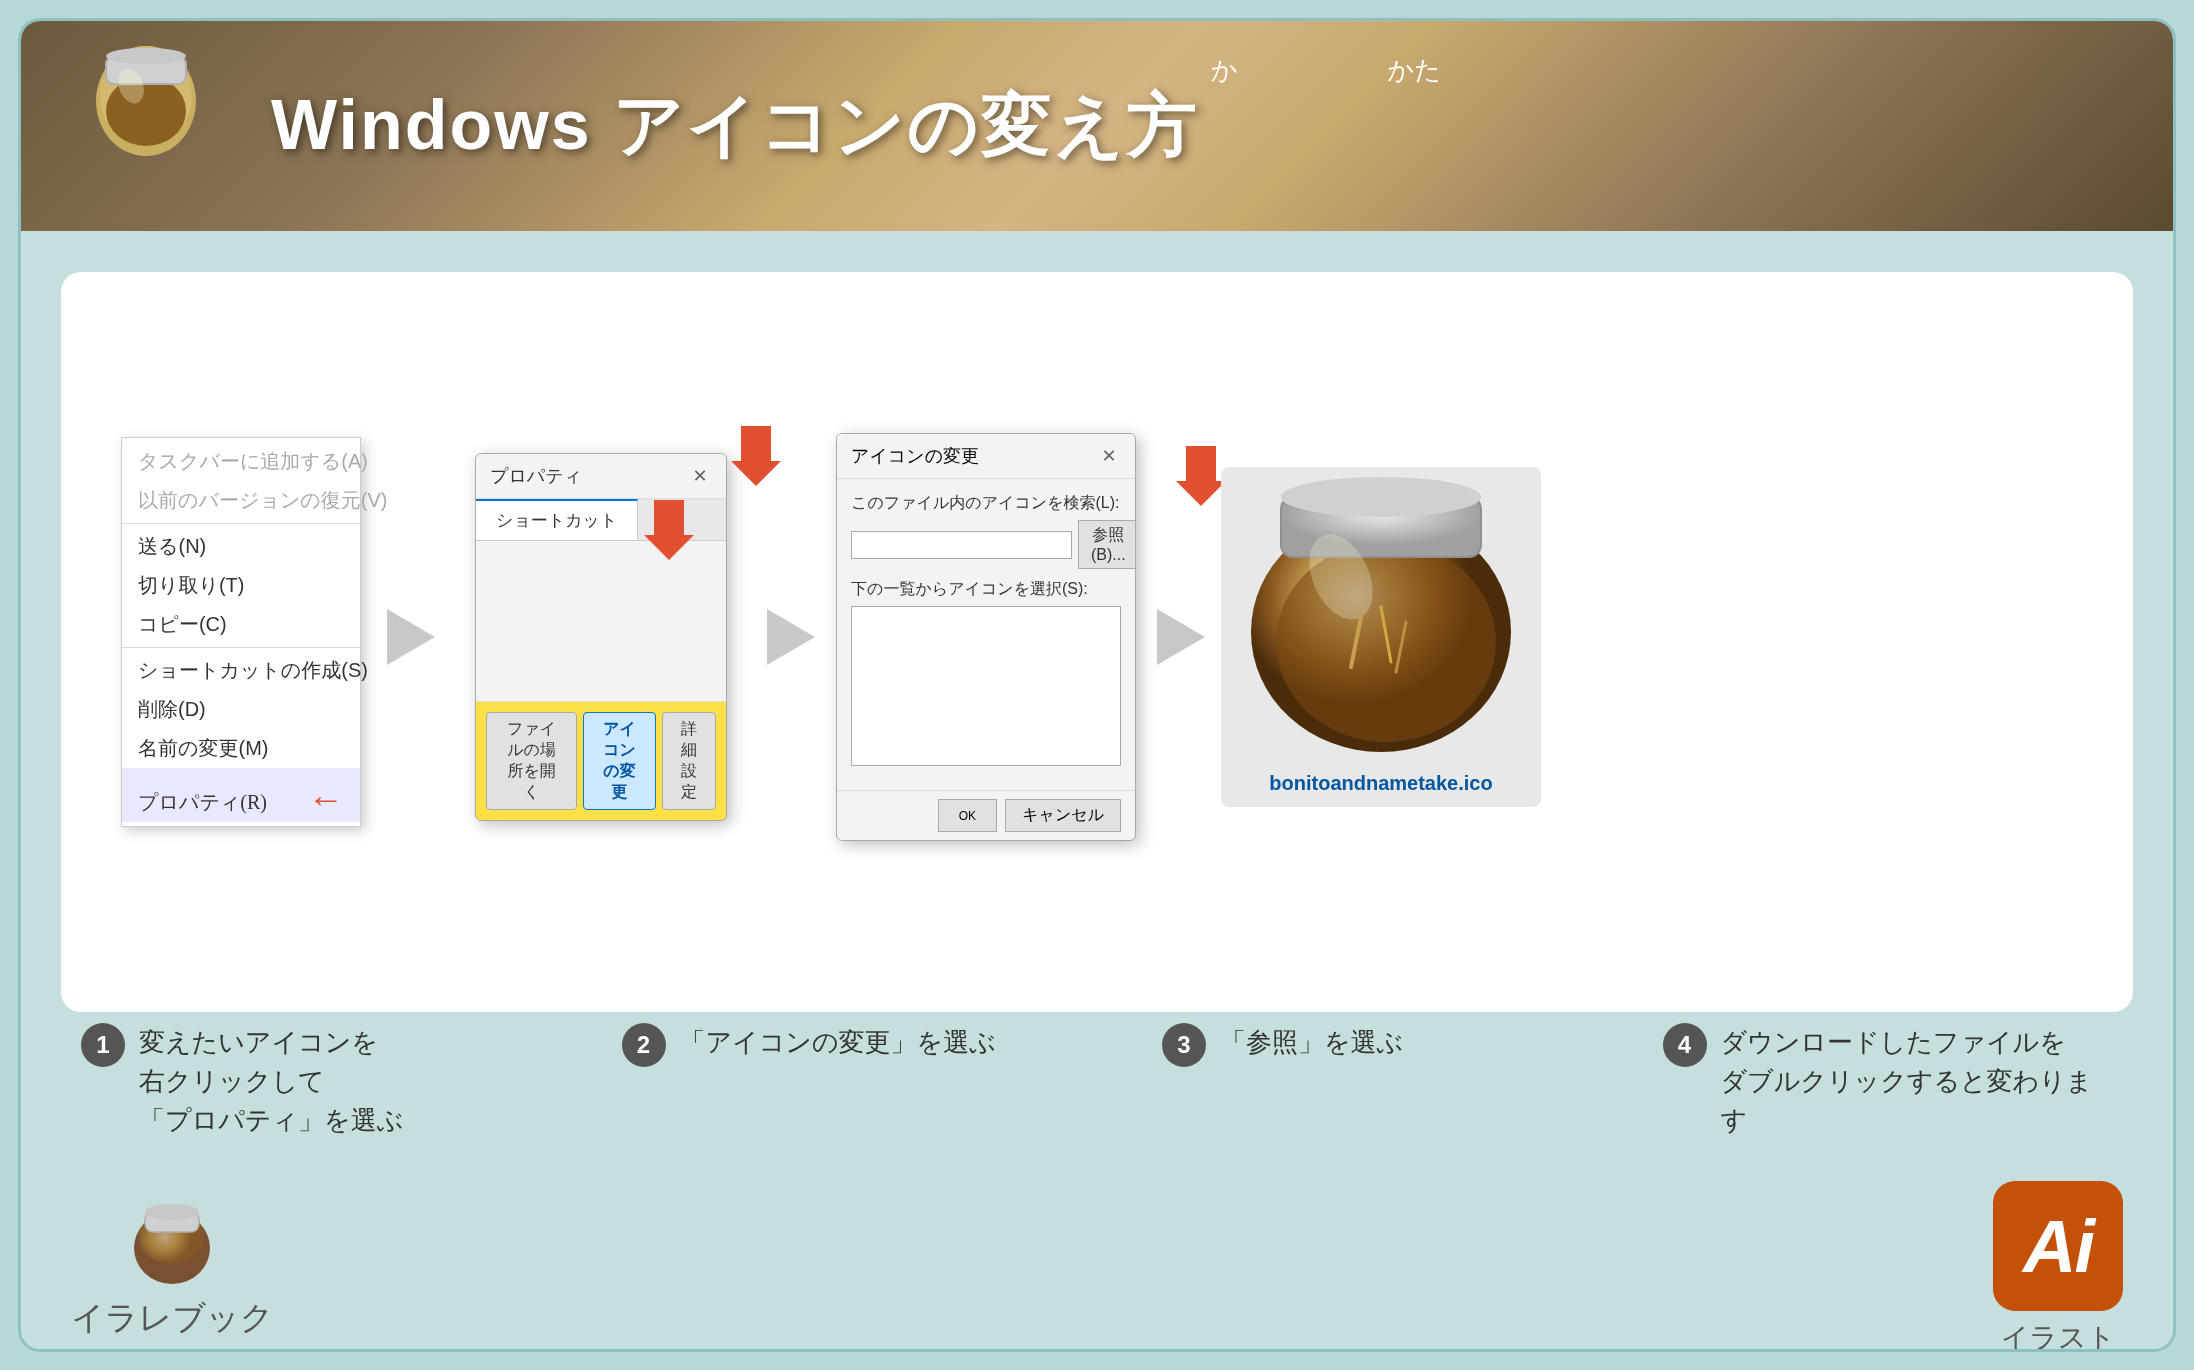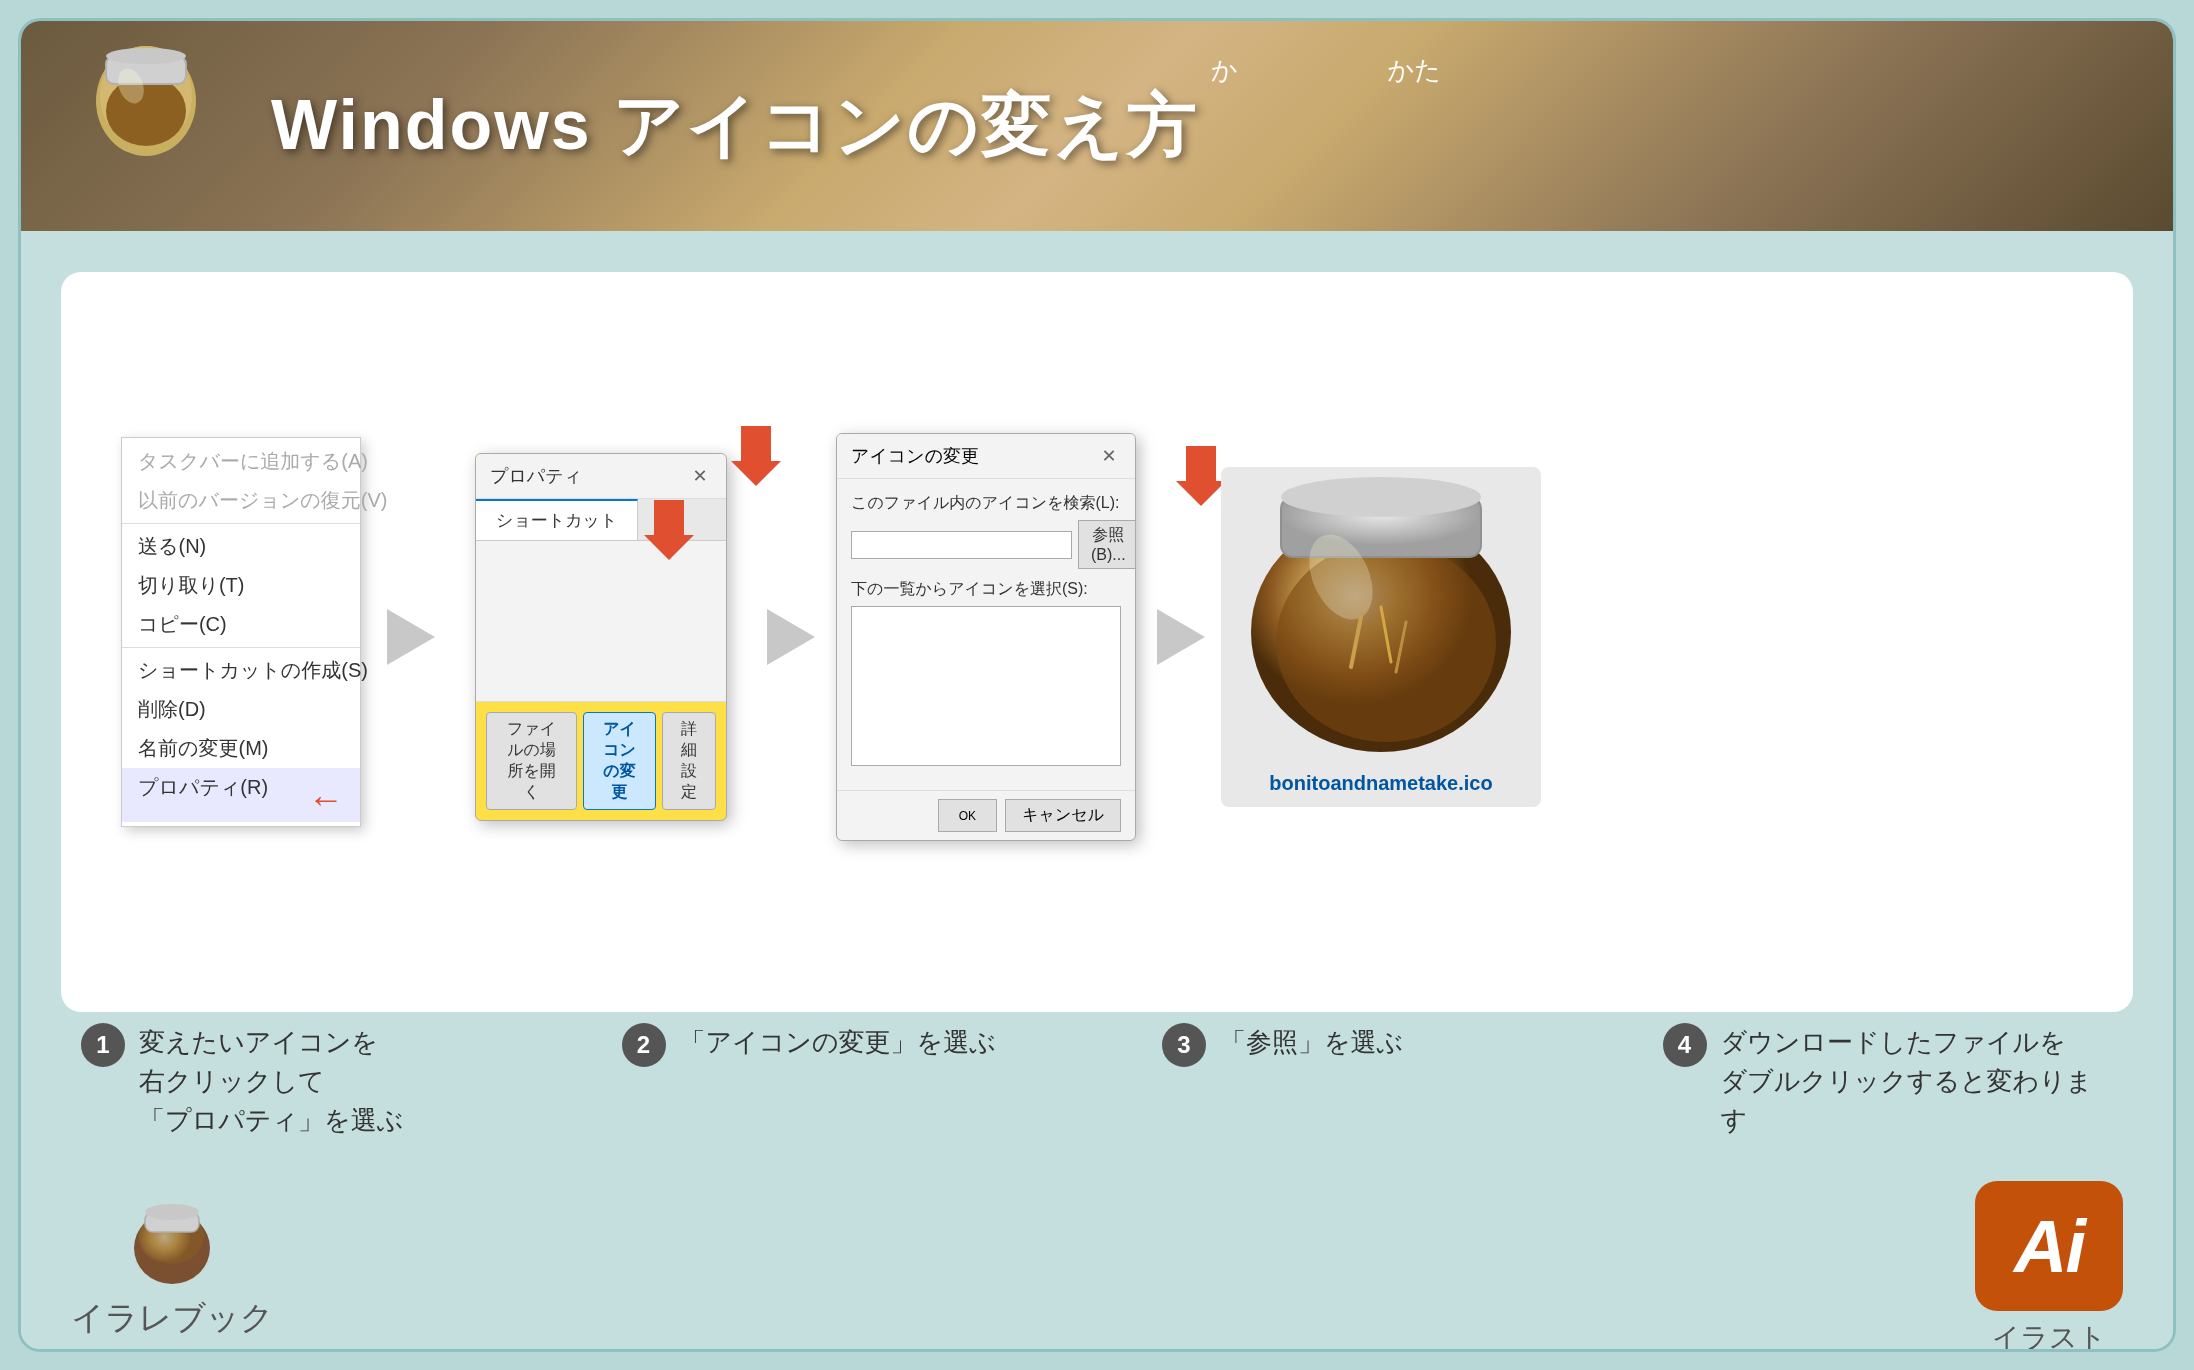--- a/index.html
+++ b/index.html
@@ -376,21 +376,21 @@
     }
 
     .bottom-right {
       display: flex;
       flex-direction: column;
       align-items: center;
       gap: 8px;
     }
 
     .ai-icon {
-      width: 148px;
+      width: 130px;
       height: 130px;
       background: #c4510a;
       border-radius: 22px;
       display: flex;
       align-items: center;
       justify-content: center;
     }
 
     .ai-text {
       font-size: 74px;
@@ -456,21 +456,21 @@
           <div class="context-menu-item disabled">タスクバーに追加する(A)</div>
           <div class="context-menu-item disabled">以前のバージョンの復元(V)</div>
           <div class="context-menu-separator"></div>
           <div class="context-menu-item">送る(N)</div>
           <div class="context-menu-item">切り取り(T)</div>
           <div class="context-menu-item">コピー(C)</div>
           <div class="context-menu-separator"></div>
           <div class="context-menu-item">ショートカットの作成(S)</div>
           <div class="context-menu-item">削除(D)</div>
           <div class="context-menu-item">名前の変更(M)</div>
-          <div class="context-menu-item highlight-item" style="display:flex; align-items:flex-start; justify-content:space-between;">
+          <div class="context-menu-item highlight-item" style="display:flex; align-items:flex-end; justify-content:space-between;font-family:Liberation Serif, serif;">
             <span>プロパティ(R)</span>
             <span style="color:#e05030; font-size:36px; margin-left:8px;">←</span>
           </div>
         </div>
       </div>
     </div>
 
     <div class="arrow-right"></div>
 
     <div class="step-visual" style="min-width:300px;">

